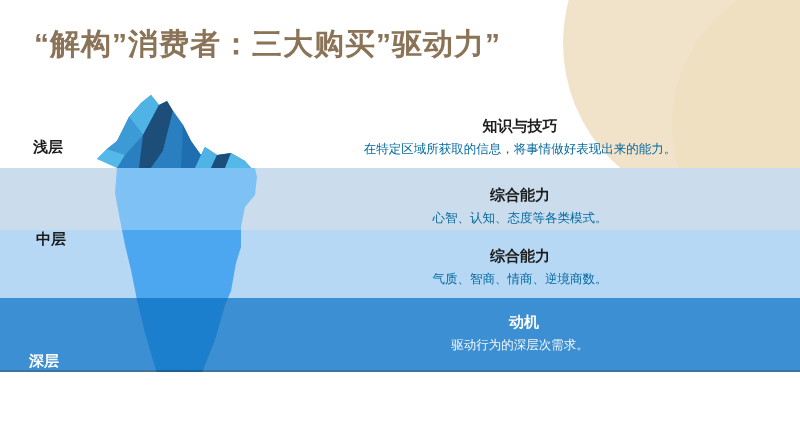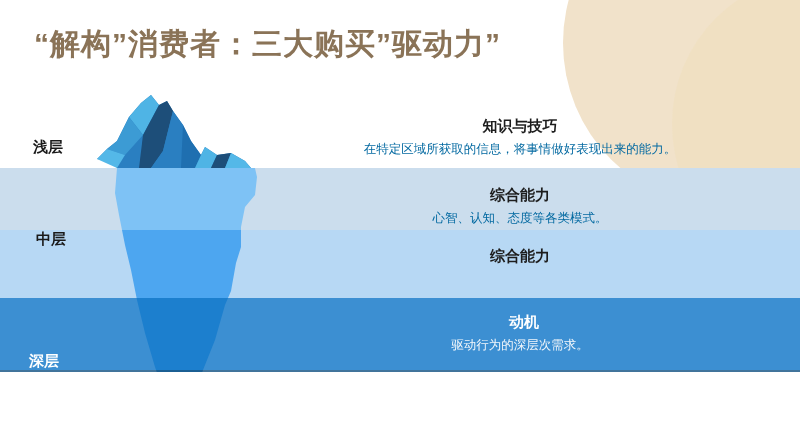--- a/index.html
+++ b/index.html
@@ -191,20 +191,21 @@
     <div class="p">在特定区域所获取的信息，将事情做好表现出来的能力。</div>
   </div>
 
   <div class="block dark" id="block-1">
     <div class="h">综合能力</div>
     <div class="p">心智、认知、态度等各类模式。</div>
   </div>
 
   <div class="block dark" id="block-2">
     <div class="h">综合能力</div>
+    <div class="p">气质、智商、情商、逆境商数。</div>
   </div>
 
   <div class="block light indent" id="block-3">
     <div class="h">动机</div>
     <div class="p">驱动行为的深层次需求。</div>
   </div>
 
 
 </div>
 

